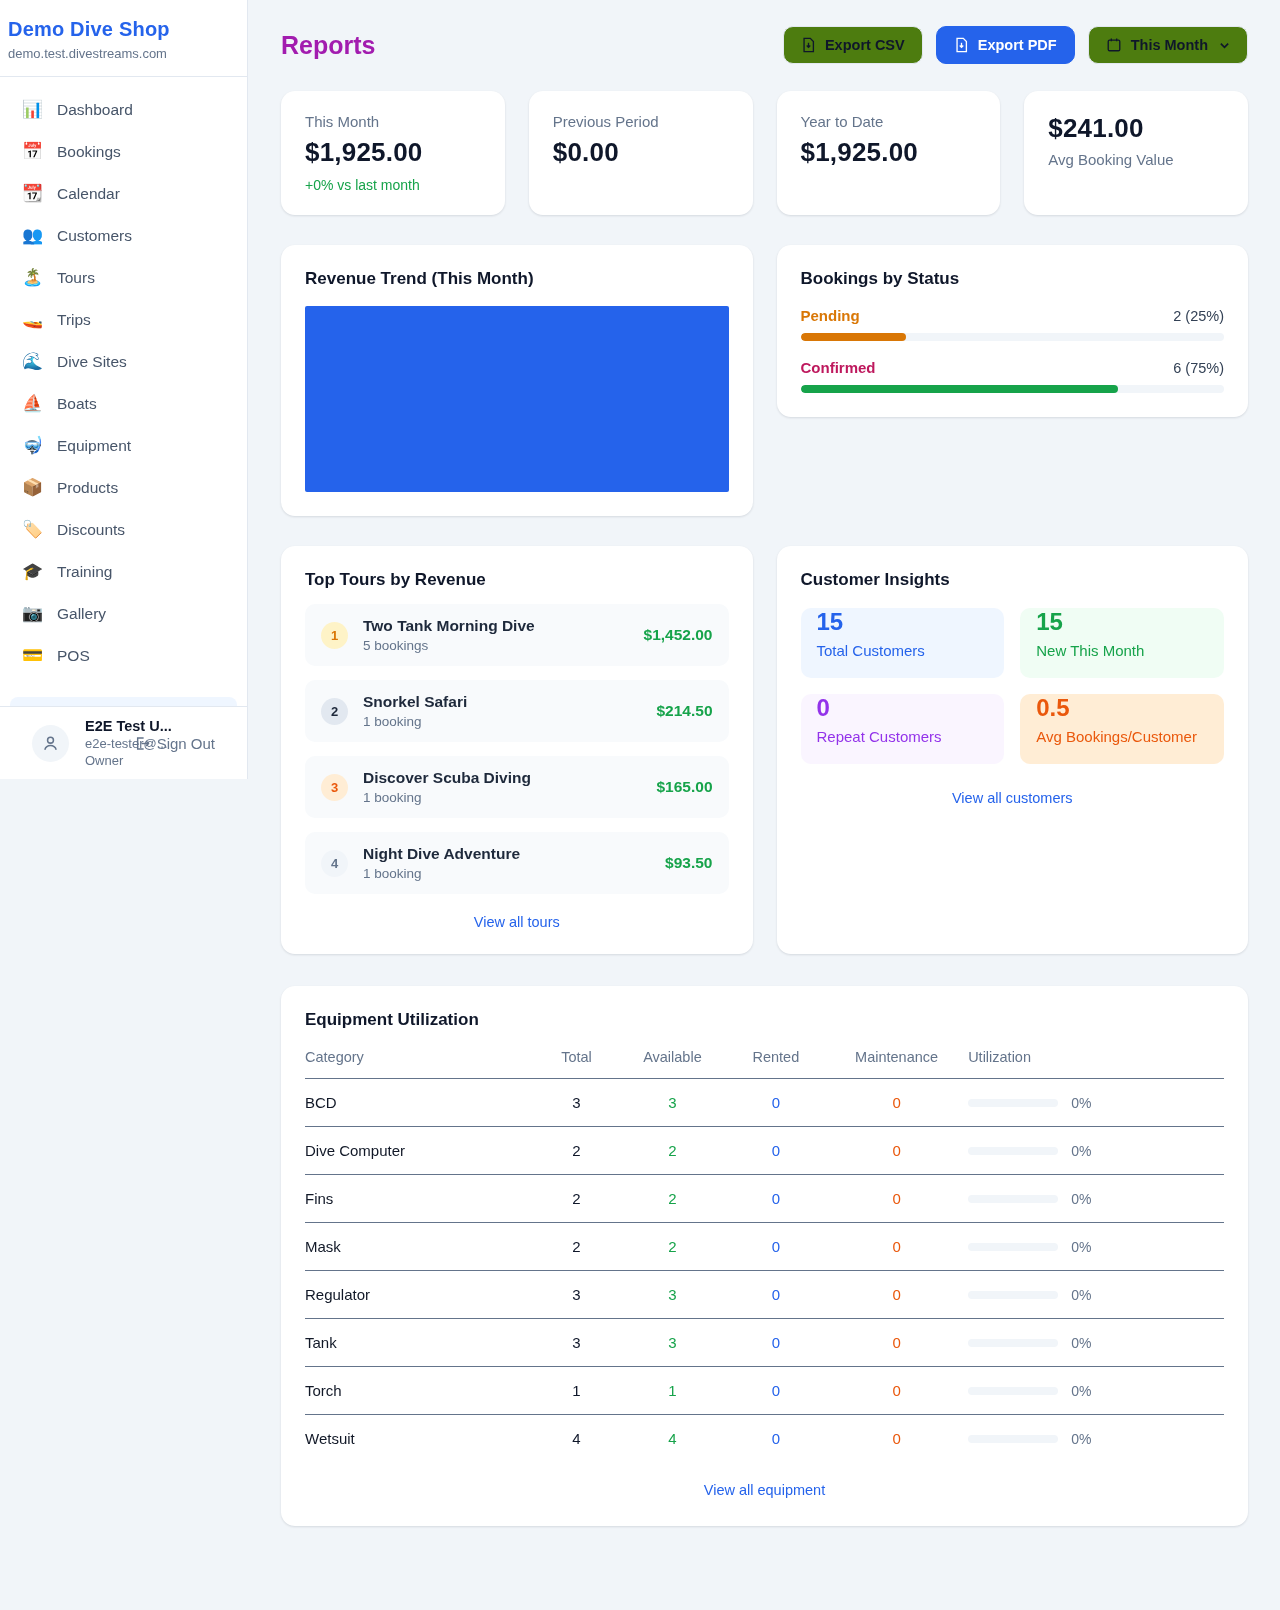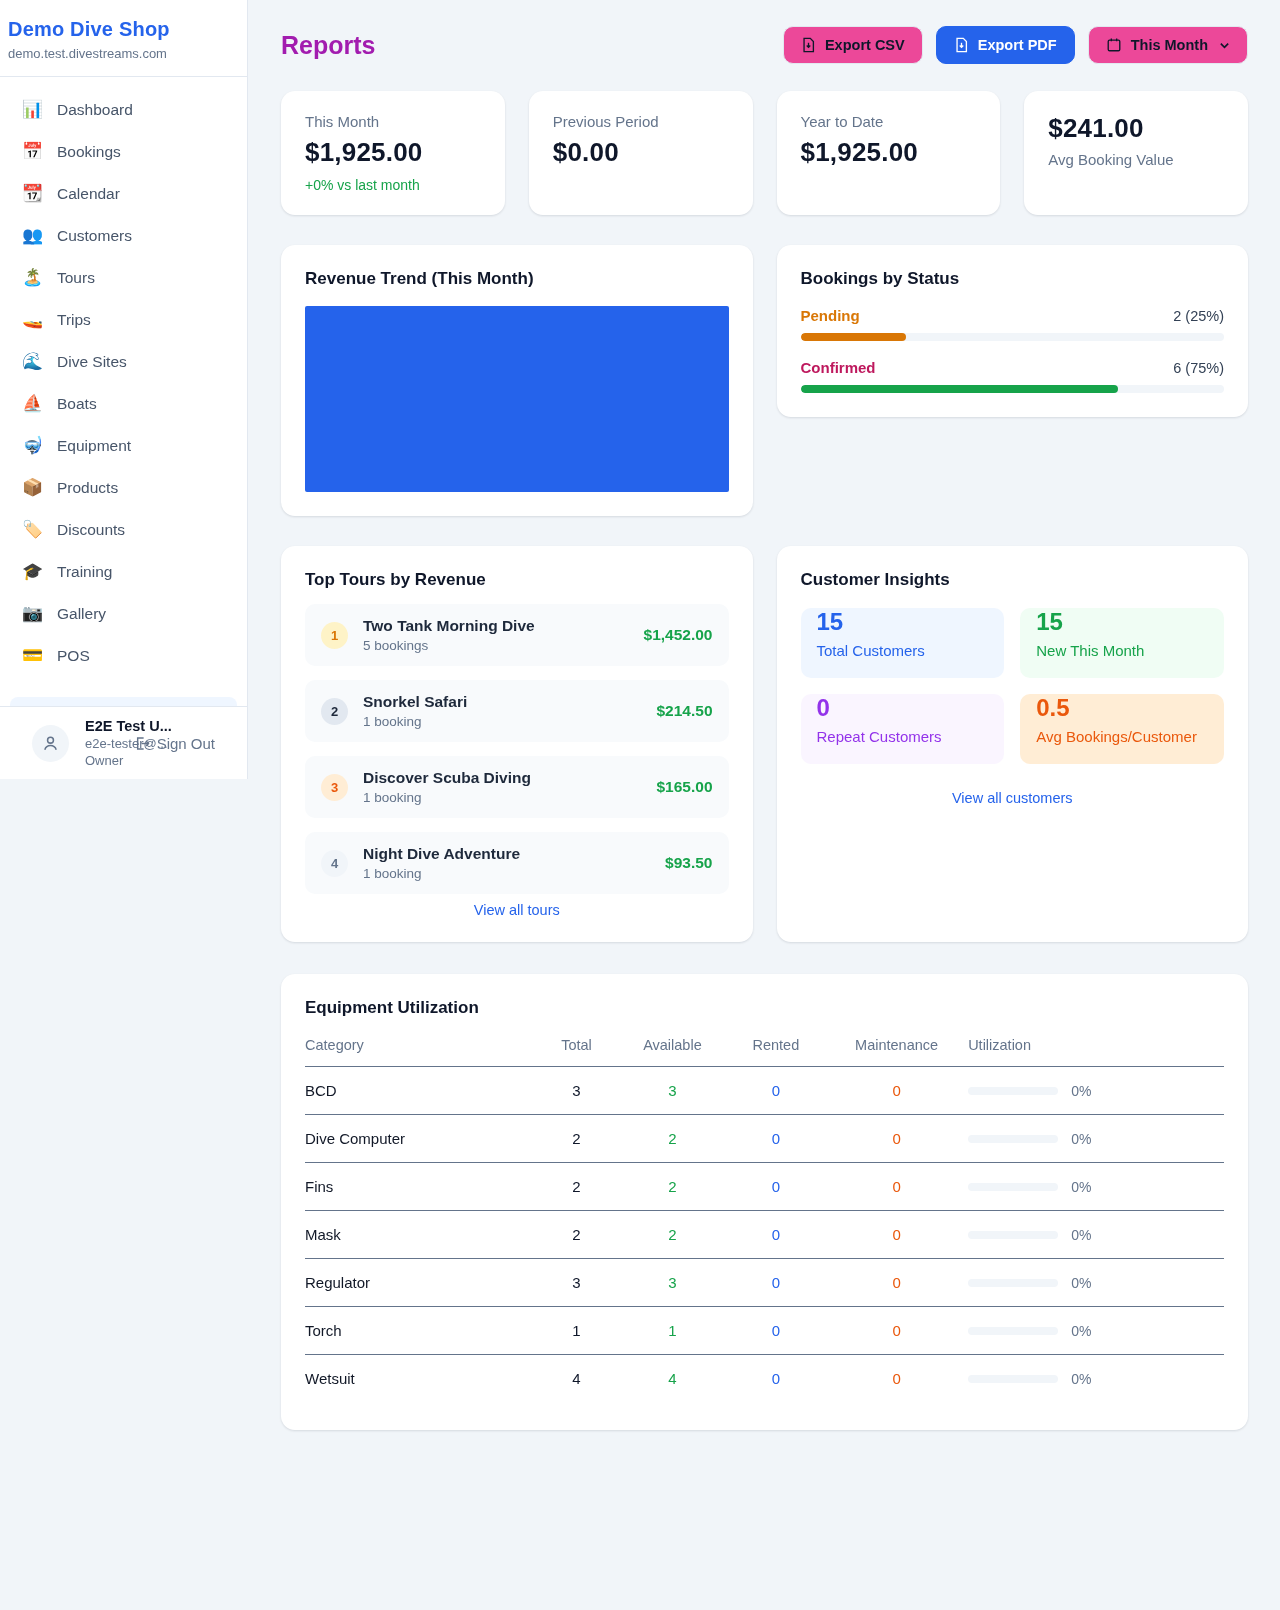--- a/index.html
+++ b/index.html
@@ -54,21 +54,21 @@
   
   .main { margin-left:248px; padding:26px 32px 40px 33px; }
   .page-head { display:flex; align-items:center; justify-content:space-between; margin-bottom:27px; }
   .page-title { font-size:25px; font-weight:700; color:#a21caf; }
   .head-actions { display:flex; gap:13px; }
   .btn {
     display:flex; align-items:center; gap:9px;
     border-radius:10px; padding:10px 17px;
     font-size:14.5px; font-weight:600; font-family:inherit; cursor:pointer;
   }
-  .btn-outline { background:#ec4899; border:1px solid #e2e8f0; color:#0f172a; }
+  .btn-outline { background:#4d7c0f; border:1px solid #e2e8f0; color:#0f172a; }
   .btn-primary { background:#2563eb; border:1px solid #2563eb; color:#fff; }
   .chev { margin-left:2px; }
 
   .card {
     background:#fff; border-radius:14px;
     box-shadow:0 1px 2px rgba(15,23,42,.05), 0 1px 3px rgba(15,23,42,.07);
   }
 
   
   .stats-grid { display:grid; grid-template-columns:repeat(4,1fr); gap:24px; margin-bottom:30px; }
@@ -107,21 +107,21 @@
     font-size:13px; font-weight:700;
   }
   .rank-1 { background:#fef3c7; color:#d97706; }
   .rank-2 { background:#e2e8f0; color:#1e293b; }
   .rank-3 { background:#ffedd5; color:#ea580c; }
   .rank-4 { background:#f1f5f9; color:#64748b; }
   .tour-main { flex:1; min-width:0; }
   .tour-name { font-size:15.5px; font-weight:600; color:#1e293b; }
   .tour-sub { font-size:13.5px; color:#64748b; margin-top:3px; }
   .tour-price { font-size:15.5px; font-weight:700; color:#16a34a; }
-  .view-all { display:block; text-align:center; color:#2563eb; font-size:14.5px; font-weight:500; margin-top:8px; cursor:pointer; }
+  .view-all { display:block; text-align:center; color:#2563eb; font-size:14.5px; font-weight:500; margin-top:20px; cursor:pointer; }
 
   .insights-grid { display:grid; grid-template-columns:1fr 1fr; gap:16px; margin-top:18px; }
   .insight-box { border-radius:10px; padding:0 16px 19px 16px; }
   .insight-value { font-size:24px; font-weight:800; }
   .insight-label { font-size:15px; margin-top:6px; }
   .box-blue   { background:#eff6ff; } .box-blue .insight-value, .box-blue .insight-label { color:#2563eb; }
   .box-green  { background:#f0fdf4; } .box-green .insight-value, .box-green .insight-label { color:#16a34a; }
   .box-purple { background:#faf5ff; } .box-purple .insight-value, .box-purple .insight-label { color:#9333ea; }
   .box-orange { background:#ffedd5; } .box-orange .insight-value, .box-orange .insight-label { color:#ea580c; }
   .insights-link { margin-top:26px; }
@@ -473,20 +473,35 @@
           <td class="td-util">
             <div class="util-wrap">
               <div class="util-track">
                   <div class="util-fill" style="width: 0%;"></div>
                 </div>
               <span class="util-pct">0%</span>
             </div>
           </td>
         </tr>
         <tr>
+          <td class="td-cat">Tank</td>
+          <td class="td-total">3</td>
+          <td class="td-avail">3</td>
+          <td class="td-rent">0</td>
+          <td class="td-maint">0</td>
+          <td class="td-util">
+            <div class="util-wrap">
+              <div class="util-track">
+                  <div class="util-fill" style="width: 0%;"></div>
+                </div>
+              <span class="util-pct">0%</span>
+            </div>
+          </td>
+        </tr>
+        <tr>
           <td class="td-cat">Torch</td>
           <td class="td-total">1</td>
           <td class="td-avail">1</td>
           <td class="td-rent">0</td>
           <td class="td-maint">0</td>
           <td class="td-util">
             <div class="util-wrap">
               <div class="util-track">
                   <div class="util-fill" style="width: 0%;"></div>
                 </div>
@@ -504,15 +519,16 @@
             <div class="util-wrap">
               <div class="util-track">
                   <div class="util-fill" style="width: 0%;"></div>
                 </div>
               <span class="util-pct">0%</span>
             </div>
           </td>
         </tr>
       </tbody>
     </table>
+    <a class="view-all">View all equipment</a>
   </div>
 
 </main>
 
 </body></html>

